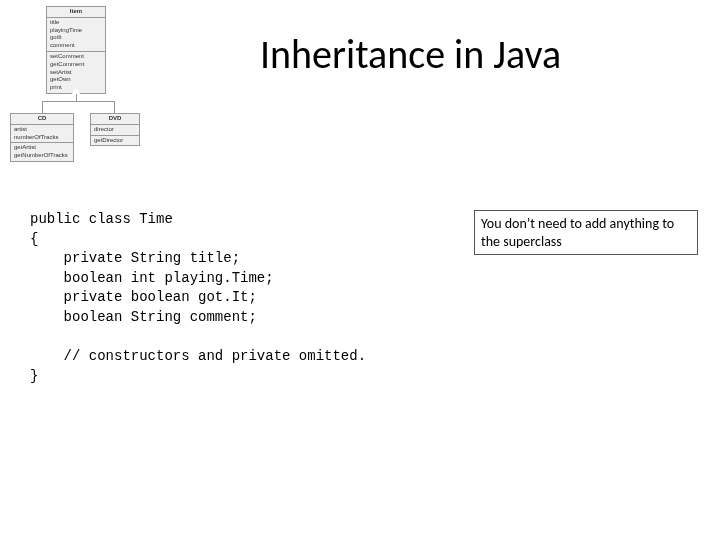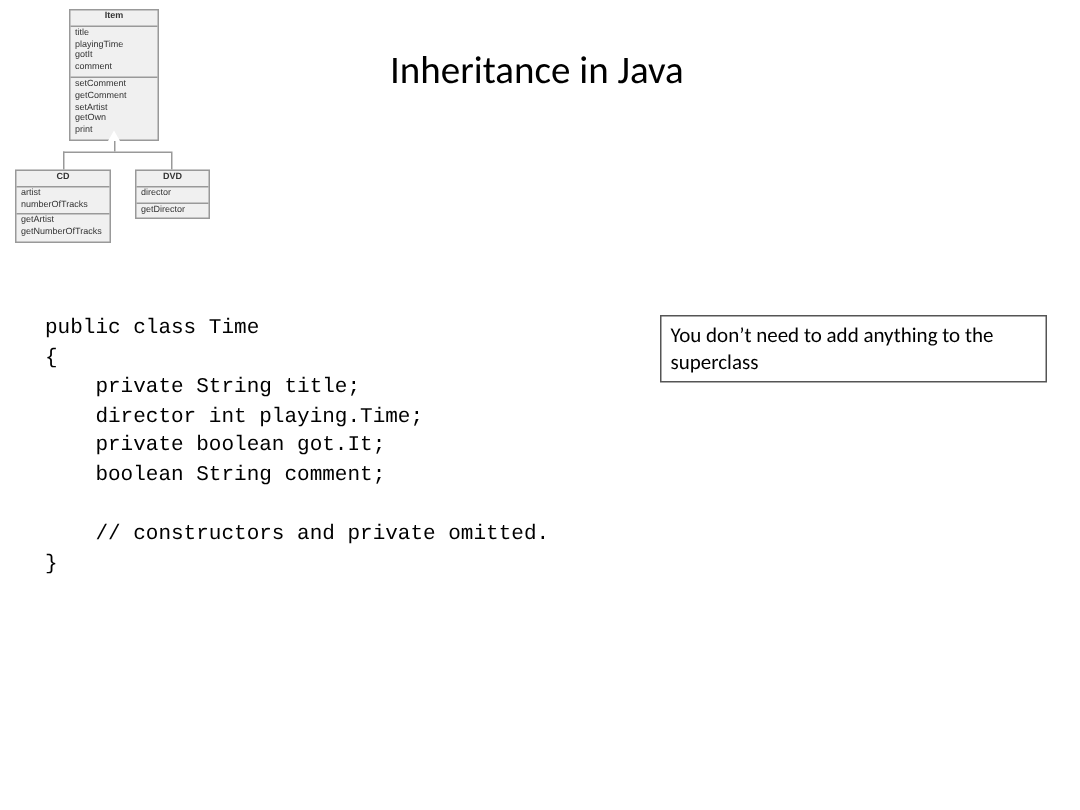--- a/index.html
+++ b/index.html
@@ -73,39 +73,39 @@
     width: 0; height: 0;
     border-left: 5px solid transparent;
     border-right: 5px solid transparent;
     border-bottom: 8px solid #999;
     z-index: -1;
   }
   .slide-title {
     position: absolute;
     left: 260px;
     top: 30px;
-    font-size: 26px;
+    font-size: 40px;
     font-weight: 400;
     color: #000;
   }
   .code-block {
     position: absolute;
     left: 30px;
     top: 210px;
     font-family: "Courier New", monospace;
     font-size: 14px;
     line-height: 1.4;
     white-space: pre;
     color: #000;
   }
   .note {
     position: absolute;
     right: 22px;
     top: 210px;
-    width: 258px;
+    width: 224px;
     border: 1px solid #555;
     font-size: 14px;
     padding: 4px 6px;
     line-height: 1.25;
     background: #fff;
   }
 </style>
 </head>
 <body>
 
@@ -154,20 +154,20 @@
   <div class="conn" style="left:108px; top:95px; width:1px; height:12px;"></div>
   <div class="conn" style="left:70px; top:88px; width:1px; height:7px;"></div>
   <div class="tri" style="left:66px; top:81px;"></div>
 </div>
 
 <div class="slide-title">Inheritance in Java</div>
 
 <div class="code-block"><span>public class Time</span>
 <span>{</span>
 <span>    private String title;</span>
-<span>    director int playing.Time;</span>
+<span>    boolean int playing.Time;</span>
 <span>    private boolean got.It;</span>
 <span>    boolean String comment;</span>
 <span></span>
 <span>    // constructors and private omitted.</span>
 <span>}</span></div>
 
 <div class="note">You don’t need to add anything to the superclass</div>
 
 </body></html>

